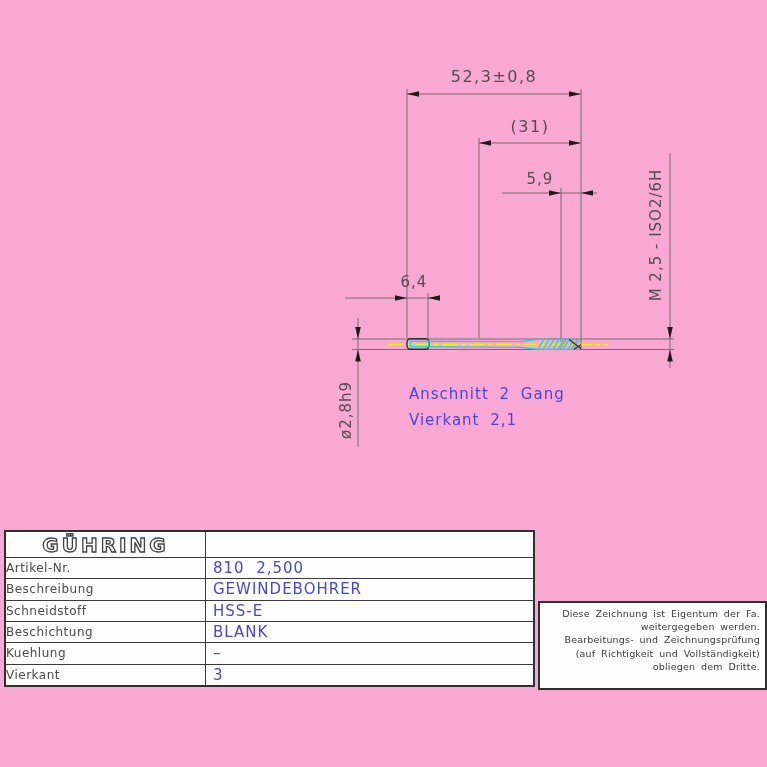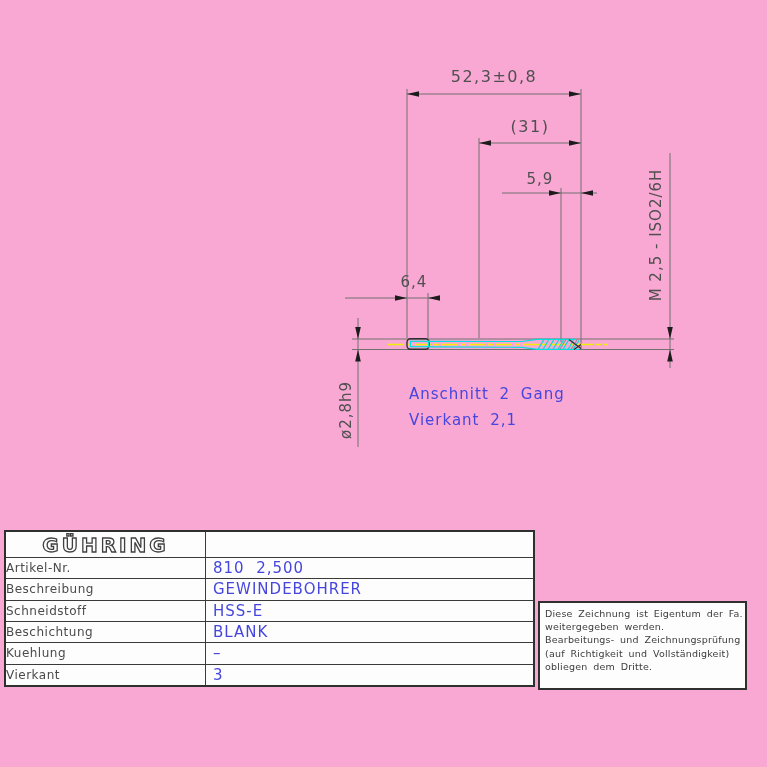--- a/index.html
+++ b/index.html
@@ -31,23 +31,24 @@
   .lbl{color:#4a4a4a;font-size:12px;letter-spacing:0.5px;white-space:pre;}
   .val{color:#4646dd;font-size:15px;letter-spacing:1px;padding-left:7px;white-space:pre;}
   .logo-cell{justify-content:center;}
   .logo{
     font-size:20px;font-weight:bold;letter-spacing:3px;
     color:#fdfdfd;-webkit-text-stroke:1.3px #3f3f3f;
     text-shadow:0 0 0 rgba(0,0,0,0);white-space:pre;
   }
   
   .notice{
-    position:absolute;left:538px;top:601px;width:209px;height:89px;
+    position:absolute;left:538px;top:601px;width:229px;height:89px;
     border:2px solid #2f2f2f;box-sizing:border-box;padding:4px 5px;
     background:#fdfdfd;
+    text-align:right;
   }
   .notice div{
     color:#3c3c3c;font-size:9.5px;line-height:13.2px;
     word-spacing:2.5px;white-space:pre;letter-spacing:0.2px;
   }
 </style>
 </head>
 <body>
 
 <div id="canvas">

